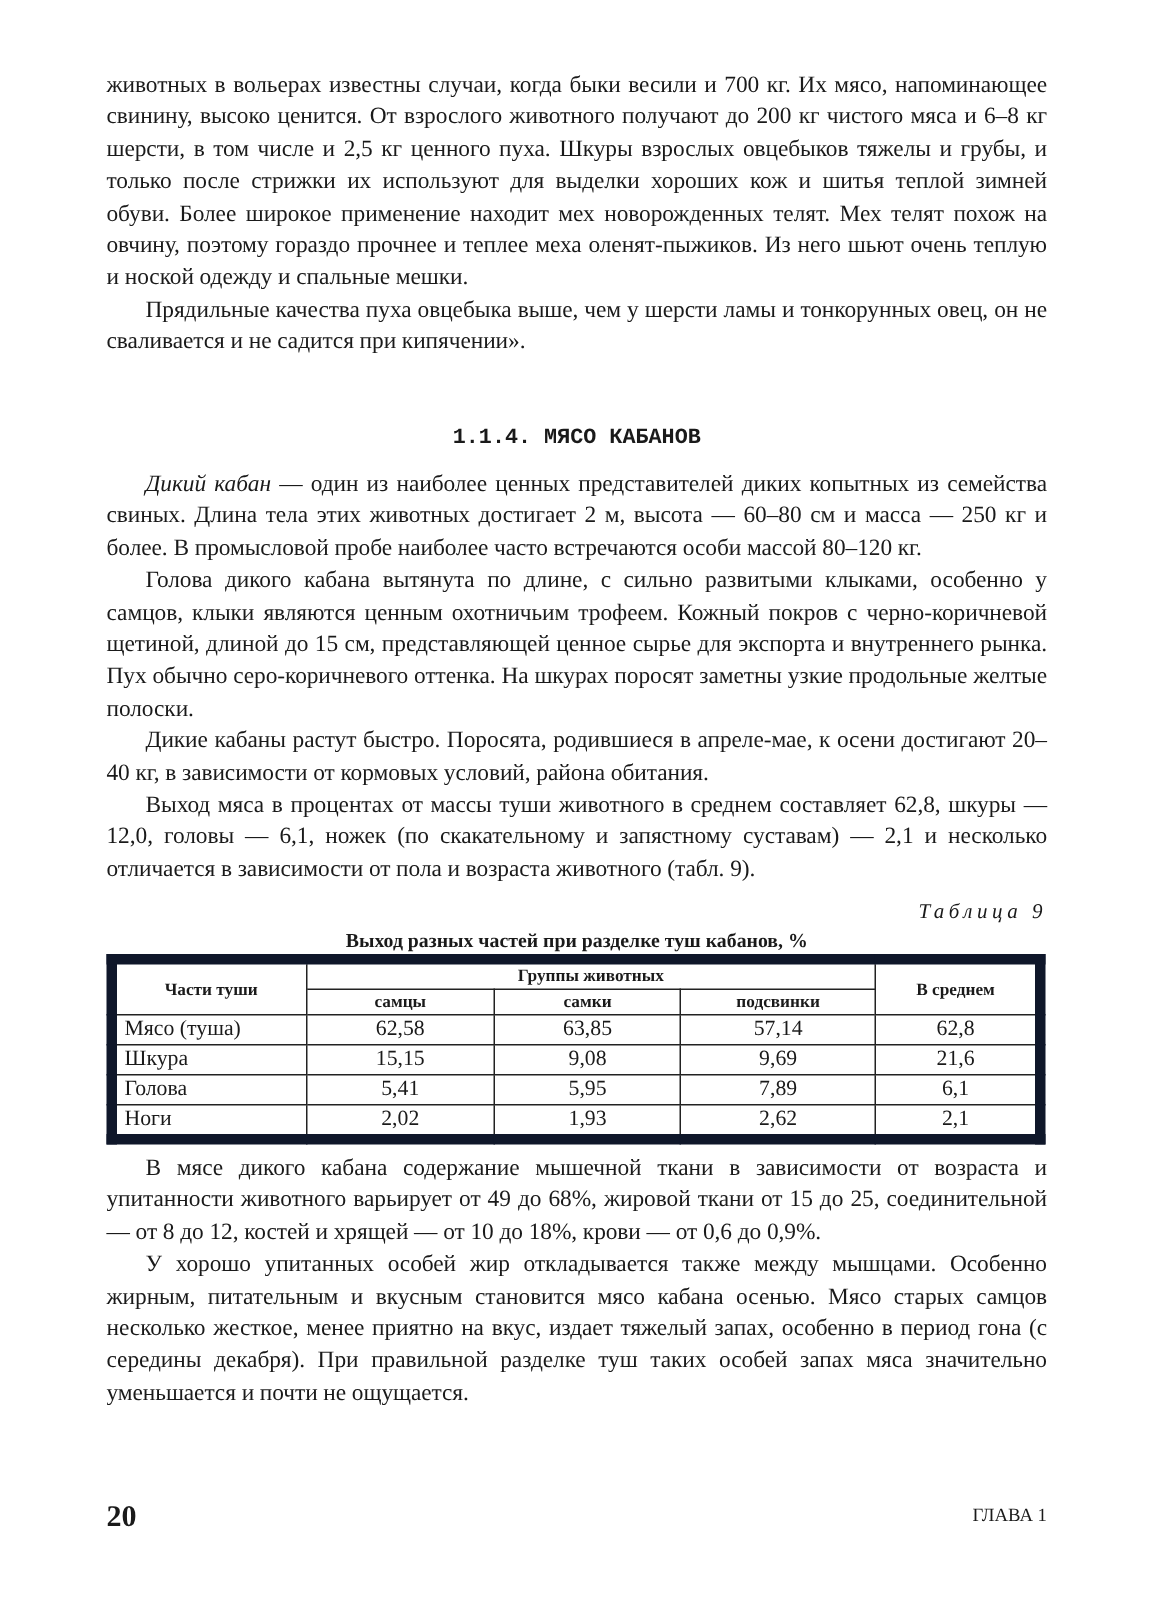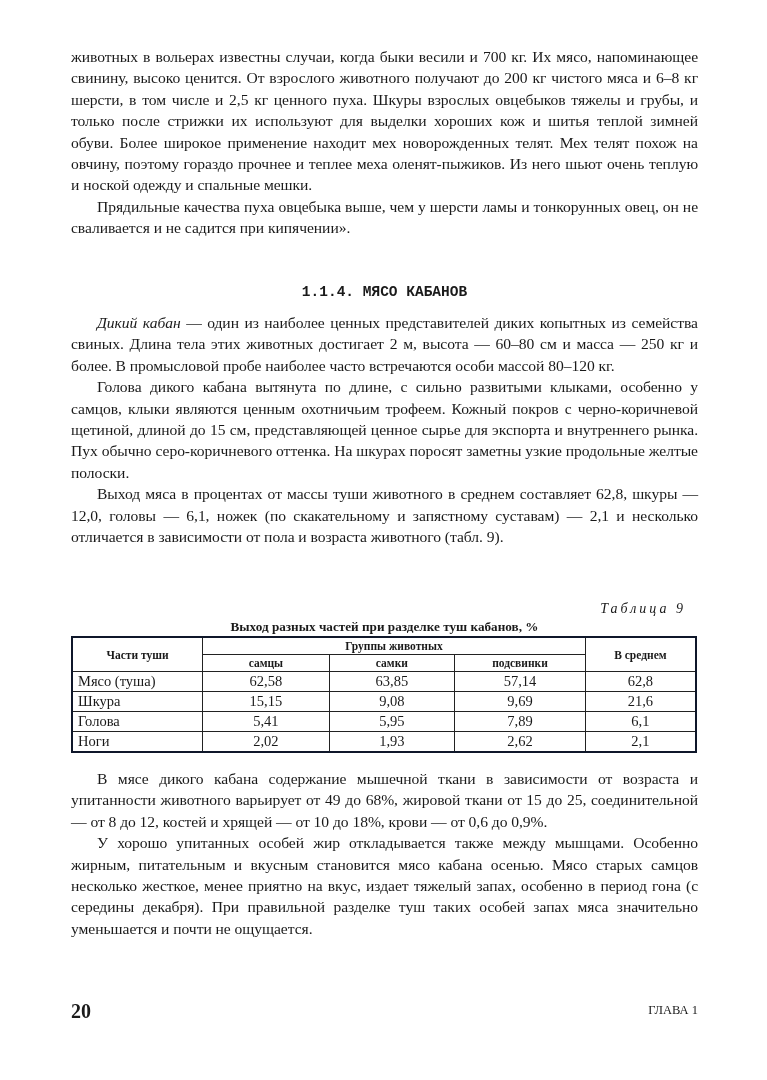--- a/index.html
+++ b/index.html
@@ -6,28 +6,28 @@
   body { width: 767px; height: 1080px; position: relative; overflow: hidden;
          font-family: "DejaVu Serif", "Liberation Serif", serif; color: #1a1a1a; }
   .page { position: absolute; left: 71px; top: 62px; width: 627px; }
   .para { margin: 0; font-size: 15.6px; line-height: 21.4px; text-align: justify;
           font-family: "Liberation Serif", serif; letter-spacing: -0.05px; }
   .indent { text-indent: 26px; }
   .heading { font-size: 14.5px; font-weight: bold; text-align: center; margin: 0;
              font-family: "Liberation Serif", serif; position: absolute; left: 0; right: 0; }
   .italic { font-style: italic; }
   .abs { position: absolute; left: 0; width: 627px; }
-  .table-label { position: absolute; right: 12px; top: 601px; font-size: 14px;
+  .table-label { position: absolute; right: 0; top: 601px; font-size: 14px;
                  font-style: italic; letter-spacing: 3px; font-family: "Liberation Serif", serif; }
   .table-title { position: absolute; left: 0; right: 0; top: 620px; text-align: center;
                  font-size: 13.2px; font-weight: bold; font-family: "Liberation Serif", serif; }
   table.data { position: absolute; left: 0; top: 636px; width: 626px; border-collapse: collapse;
                font-family: "Liberation Serif", serif; }
   table.data th, table.data td { border: 1px solid #222; padding: 0; }
-  table.data { border: 2px solid #0f172a; padding-left: 34px; }
+  table.data { border: 7px solid #0f172a; padding-left: 34px; }
   table.data th { font-size: 11.5px; font-weight: bold; height: 16px; }
   table.data td { font-size: 14.5px; height: 19px; text-align: center; }
   table.data td.rowlabel { text-align: left; padding-left: 5px; }
   .footer { position: absolute; top: 1001px; left: 0; width: 627px; }
   .page-num { position: absolute; left: 0; top: 0; font-size: 20px; font-weight: bold;
               font-family: "Liberation Serif", serif; }
   .chapter { position: absolute; right: 0; top: 3px; font-size: 12.5px;
              font-family: "Liberation Serif", serif; }
 </style>
 </head>
@@ -38,20 +38,21 @@
   <div class="abs" style="top:-16px;">
     <p class="para">животных в вольерах известны случаи, когда быки весили и 700 кг. Их мясо, напоминающее свинину, высоко ценится. От взрослого животного получают до 200 кг чистого мяса и 6–8 кг шерсти, в том числе и 2,5 кг ценного пуха. Шкуры взрослых овцебыков тяжелы и грубы, и только после стрижки их используют для выделки хороших кож и шитья теплой зимней обуви. Более широкое применение находит мех новорожденных телят. Мех телят похож на овчину, поэтому гораздо прочнее и теплее меха оленят-пыжиков. Из него шьют очень теплую и ноской одежду и спальные мешки.</p>
     <p class="para indent">Прядильные качества пуха овцебыка выше, чем у шерсти ламы и тонкорунных овец, он не сваливается и не садится при кипячении».</p>
   </div>
 
   <h2 class="heading" style="top:222px;font-family:Liberation Mono, monospace;">1.1.4. МЯСО КАБАНОВ</h2>
 
   <div class="abs" style="top:250px;">
     <p class="para indent"><span class="italic">Дикий кабан</span><span> — один из наиболее ценных представителей диких копытных из семейства свиных. Длина тела этих животных достигает 2 м, высота — 60–80 см и масса — 250 кг и более. В промысловой пробе наиболее часто встречаются особи массой 80–120 кг.</span></p>
     <p class="para indent">Голова дикого кабана вытянута по длине, с сильно развитыми клыками, особенно у самцов, клыки являются ценным охотничьим трофеем. Кожный покров с черно-коричневой щетиной, длиной до 15 см, представляющей ценное сырье для экспорта и внутреннего рынка. Пух обычно серо-коричневого оттенка. На шкурах поросят заметны узкие продольные желтые полоски.</p>
+    <p class="para indent">Дикие кабаны растут быстро. Поросята, родившиеся в апреле-мае, к осени достигают 20–40 кг, в зависимости от кормовых условий, района обитания.</p>
     <p class="para indent">Выход мяса в процентах от массы туши животного в среднем составляет 62,8, шкуры — 12,0, головы — 6,1, ножек (по скакательному и запястному суставам) — 2,1 и несколько отличается в зависимости от пола и возраста животного (табл. 9).</p>
   </div>
 
   <div class="table-label" style="top:539px;">Таблица 9</div>
   <div class="table-title" style="top:557px;">Выход разных частей при разделке туш кабанов, %</div>
 
   <table class="data" style="top:574px;">
     <colgroup>
       <col style="width:131px">
         <col style="width:127px">

